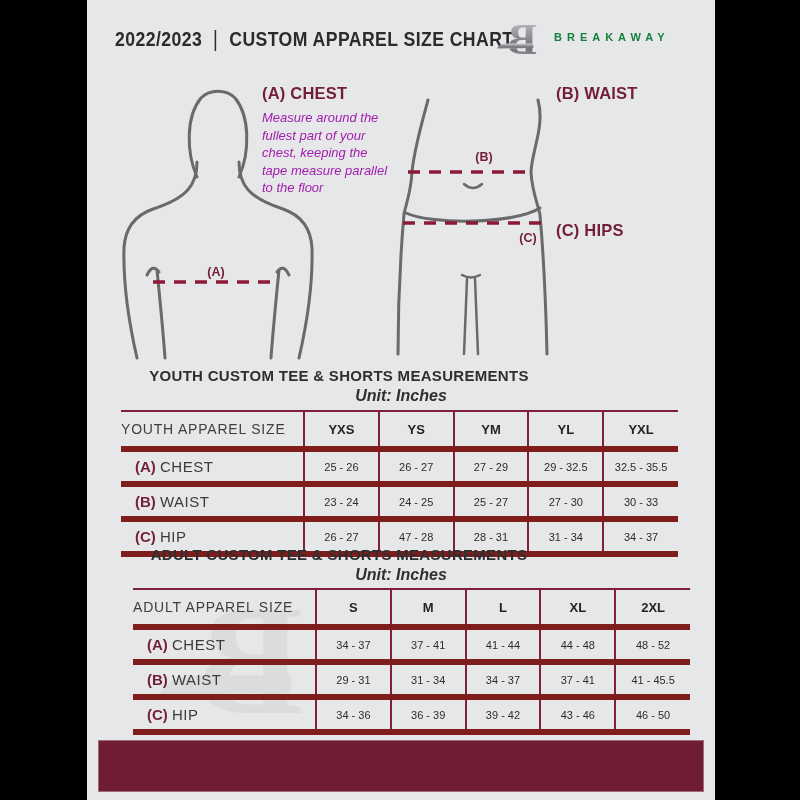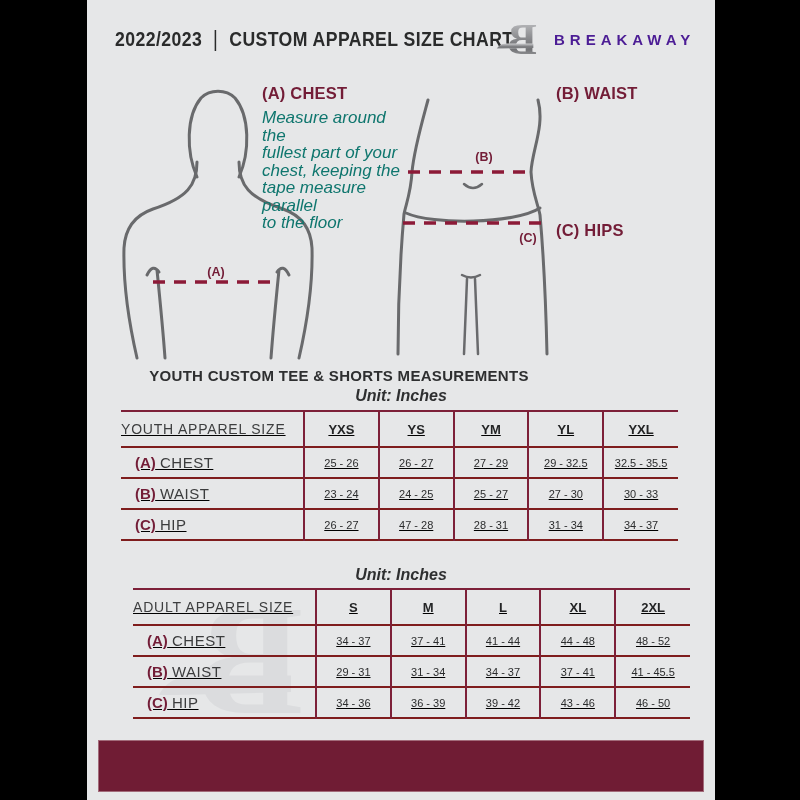--- a/index.html
+++ b/index.html
@@ -13,32 +13,32 @@
   }
   
   .header-left {
     position:absolute; left:28px; top:26px; display:flex; align-items:center; gap:13px;
     color:#2a2b2b; font-weight:700; font-size:21px; letter-spacing:0.5px;
     transform:scaleX(0.84); transform-origin:left center; white-space:nowrap;
   }
   .header-divider { font-weight:400; font-size:22px; color:#2a2b2b; }
   .logo-svg { position:absolute; left:408px; top:14px; width:50px; height:48px; }
   .brand-name {
-    position:absolute; left:467px; top:31px; color:#4c1d95;
-    font-size:15px; font-weight:700; letter-spacing:5px; white-space:nowrap;
+    position:absolute; left:467px; top:31px; color:#15803d;
+    font-size:11px; font-weight:700; letter-spacing:5px; white-space:nowrap;
   }
   
   .watermark-svg { position:absolute; left:66px; top:558px; width:180px; height:196px; }
   
   .diagram-svg { position:absolute; left:0; top:80px; width:628px; height:285px; }
   .guide-heading {
     position:absolute; color:#731d37; font-size:16.5px; font-weight:800; letter-spacing:0.2px;
   }
   .guide-body {
-    position:absolute; color:#0f766e; font-size:17px; font-style:italic; font-weight:500;
+    position:absolute; color:#a21caf; font-size:13px; font-style:italic; font-weight:500;
     line-height:17.5px; white-space:pre-line;
   }
   .h-a { left:175px; top:84px; }  .p-a { left:175px; top:109px; width:150px; }
   .h-b { left:469px; top:84px; }  .p-b { left:469px; top:108px; width:150px; }
   .h-c { left:469px; top:221px; } .p-c { left:469px; top:245px; width:155px; }
   
   .section-title {
     position:absolute; left:0; width:504px; text-align:center;
     color:#2e2f30; font-size:15px; font-weight:700; letter-spacing:0.3px;
   }
@@ -47,21 +47,21 @@
     color:#2e2f30; font-size:16px; font-style:italic; font-weight:600;
   }
   .t-youth-title { top:367px; } .t-youth-sub { top:387px; }
   .t-adult-title { top:546px; } .t-adult-sub { top:566px; }
   
   .sizetable {
     position:absolute; left:34px; width:557px; border-collapse:collapse; table-layout:fixed;
   }
   .yt { top:410px; } .at { top:588px;margin-left:12px; }
   .sizetable thead tr { border-top:2px solid #7d2038; }
-  .sizetable tr { border-bottom:2px solid #7f1d1d;text-decoration:underline; }
+  .sizetable tr { border-bottom:6px solid #7f1d1d; }
   .sizetable th, .sizetable td { padding:0; }
   .sizetable th:not(.corner), .sizetable td:not(.rowlabel) { border-left:2px solid #7d2038; }
   .sizetable thead th { height:34px; }
   .sizetable tbody td { height:29px; }
   .corner {
     text-align:left; padding-left:14px; font-weight:400; font-size:14px;
     color:#3d3e3f; letter-spacing:0.8px;
   }
   th.sizehead { font-size:13px; font-weight:700; color:#232425; text-align:center; }
   td.rowlabel { text-align:left; padding-left:14px; font-size:15px; }
@@ -188,20 +188,21 @@
           <td class="rowlabel"><span class="pfx">(C)</span> <span class="lbl">HIP</span></td>
           <td class="val">26 - 27</td>
           <td class="val">47 - 28</td>
           <td class="val">28 - 31</td>
           <td class="val">31 - 34</td>
           <td class="val">34 - 37</td>
         </tr>
       </tbody>
     </table>
 
+    <div class="section-title t-adult-title">ADULT CUSTOM TEE &amp; SHORTS MEASUREMENTS</div>
     <div class="section-subtitle t-adult-sub">Unit: Inches</div>
     <table class="sizetable at">
       <colgroup>
           <col style="width:183px">
           <col>
           <col>
           <col>
           <col>
           <col>
         </colgroup>

